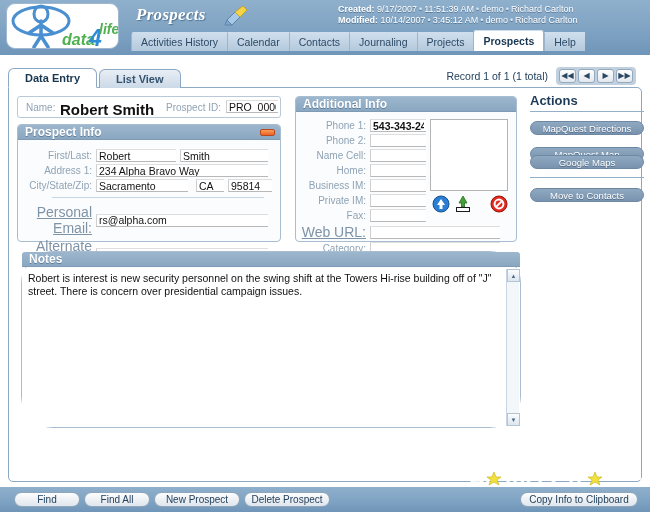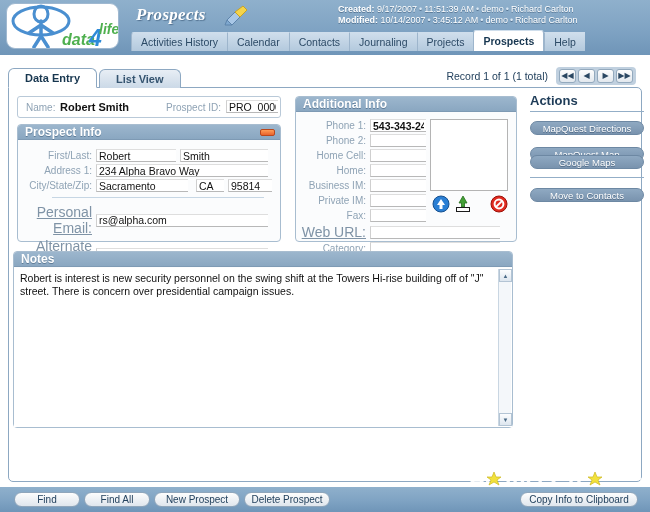--- a/index.html
+++ b/index.html
@@ -114,21 +114,21 @@
     padding-left:7px; position:relative;
     text-shadow:0 1px 0 rgba(50,80,110,.5);
   }
   .minbtn {
     position:absolute; right:5px; top:4px; width:15px; height:7px;
     background:linear-gradient(to bottom,#ff9d57,#e8622c);
     border:1px solid #b9471c; border-radius:2px; cursor:pointer;
   }
   .lbl { color:#8fa3b5; font-size:10px; }
   .lbl-link { color:#7f93a6; font-size:14px; text-decoration:underline; cursor:pointer; }
-  .val-bold { color:#111; font-weight:bold; font-size:11px; }
+  .val-bold { color:#111; font-weight:bold; font-size:15px; }
 
   .fld {
     border:none; border-bottom:1px solid #b8b8b8; border-left:1px solid #cfcfcf;
     background:#ffffff; height:13px; font-size:10.5px; font-family:"Liberation Sans",sans-serif;
     color:#111; padding:0 2px; outline:none;
   }
   .fld.top { border-top:1px solid #dedede; }
 
   .row { display:flex; align-items:center; margin-bottom:2px; }
   .row .lab { text-align:right; padding-right:4px; }
@@ -296,21 +296,21 @@
         <div id="addl-fields">
             <div class="row">
               <span class="lab lbl" style="width: 74px;">Phone 1:</span>
               <input class="fld top" value="543-343-2433" style="width: 56px; font-weight: bold; font-size: 10.5px;">
             </div>
             <div class="row">
               <span class="lab lbl" style="width: 74px;">Phone 2:</span>
               <input class="fld top" value="" style="width: 56px;">
             </div>
             <div class="row">
-              <span class="lab lbl" style="width: 74px;">Home Cell:</span>
+              <span class="lab lbl" style="width: 74px;">Name Cell:</span>
               <input class="fld top" value="" style="width: 56px;">
             </div>
             <div class="row">
               <span class="lab lbl" style="width: 74px;">Home:</span>
               <input class="fld top" value="" style="width: 56px;">
             </div>
             <div class="row">
               <span class="lab lbl" style="width: 74px;">Business IM:</span>
               <input class="fld top" value="" style="width: 56px;">
             </div>
@@ -346,21 +346,21 @@
           </svg>
           <svg width="18" height="18" viewBox="0 0 18 18" style="position:absolute;left:58px;top:0;cursor:pointer;">
             <circle cx="9" cy="9" r="8" fill="#e02b20" stroke="#9c1109" stroke-width="1"></circle>
             <circle cx="9" cy="9" r="4.4" fill="none" stroke="#ffffff" stroke-width="2"></circle>
             <line x1="5.6" y1="12.4" x2="12.4" y2="5.6" stroke="#ffffff" stroke-width="2"></line>
           </svg>
         </div>
       </div>
     </div>
 
-    <div class="panel" style="left:4px;top:163px;width:500px;height:177px;">
+    <div class="panel" style="left:12px;top:163px;width:500px;height:177px;border-radius:32px;">
       <div class="panel-head">
         <span>Notes</span>
       </div>
       <div class="notes-body">
         <div class="notes-text">Robert is interest is new security personnel on the swing shift at the Towers Hi-rise building off of  "J" street.  There is concern over presidential campaign issues.</div>
         <div class="vscroll">
           <div class="vsbtn" style="top:0;">▲</div>
           <div class="vsbtn" style="bottom:0;">▼</div>
         </div>
       </div>

